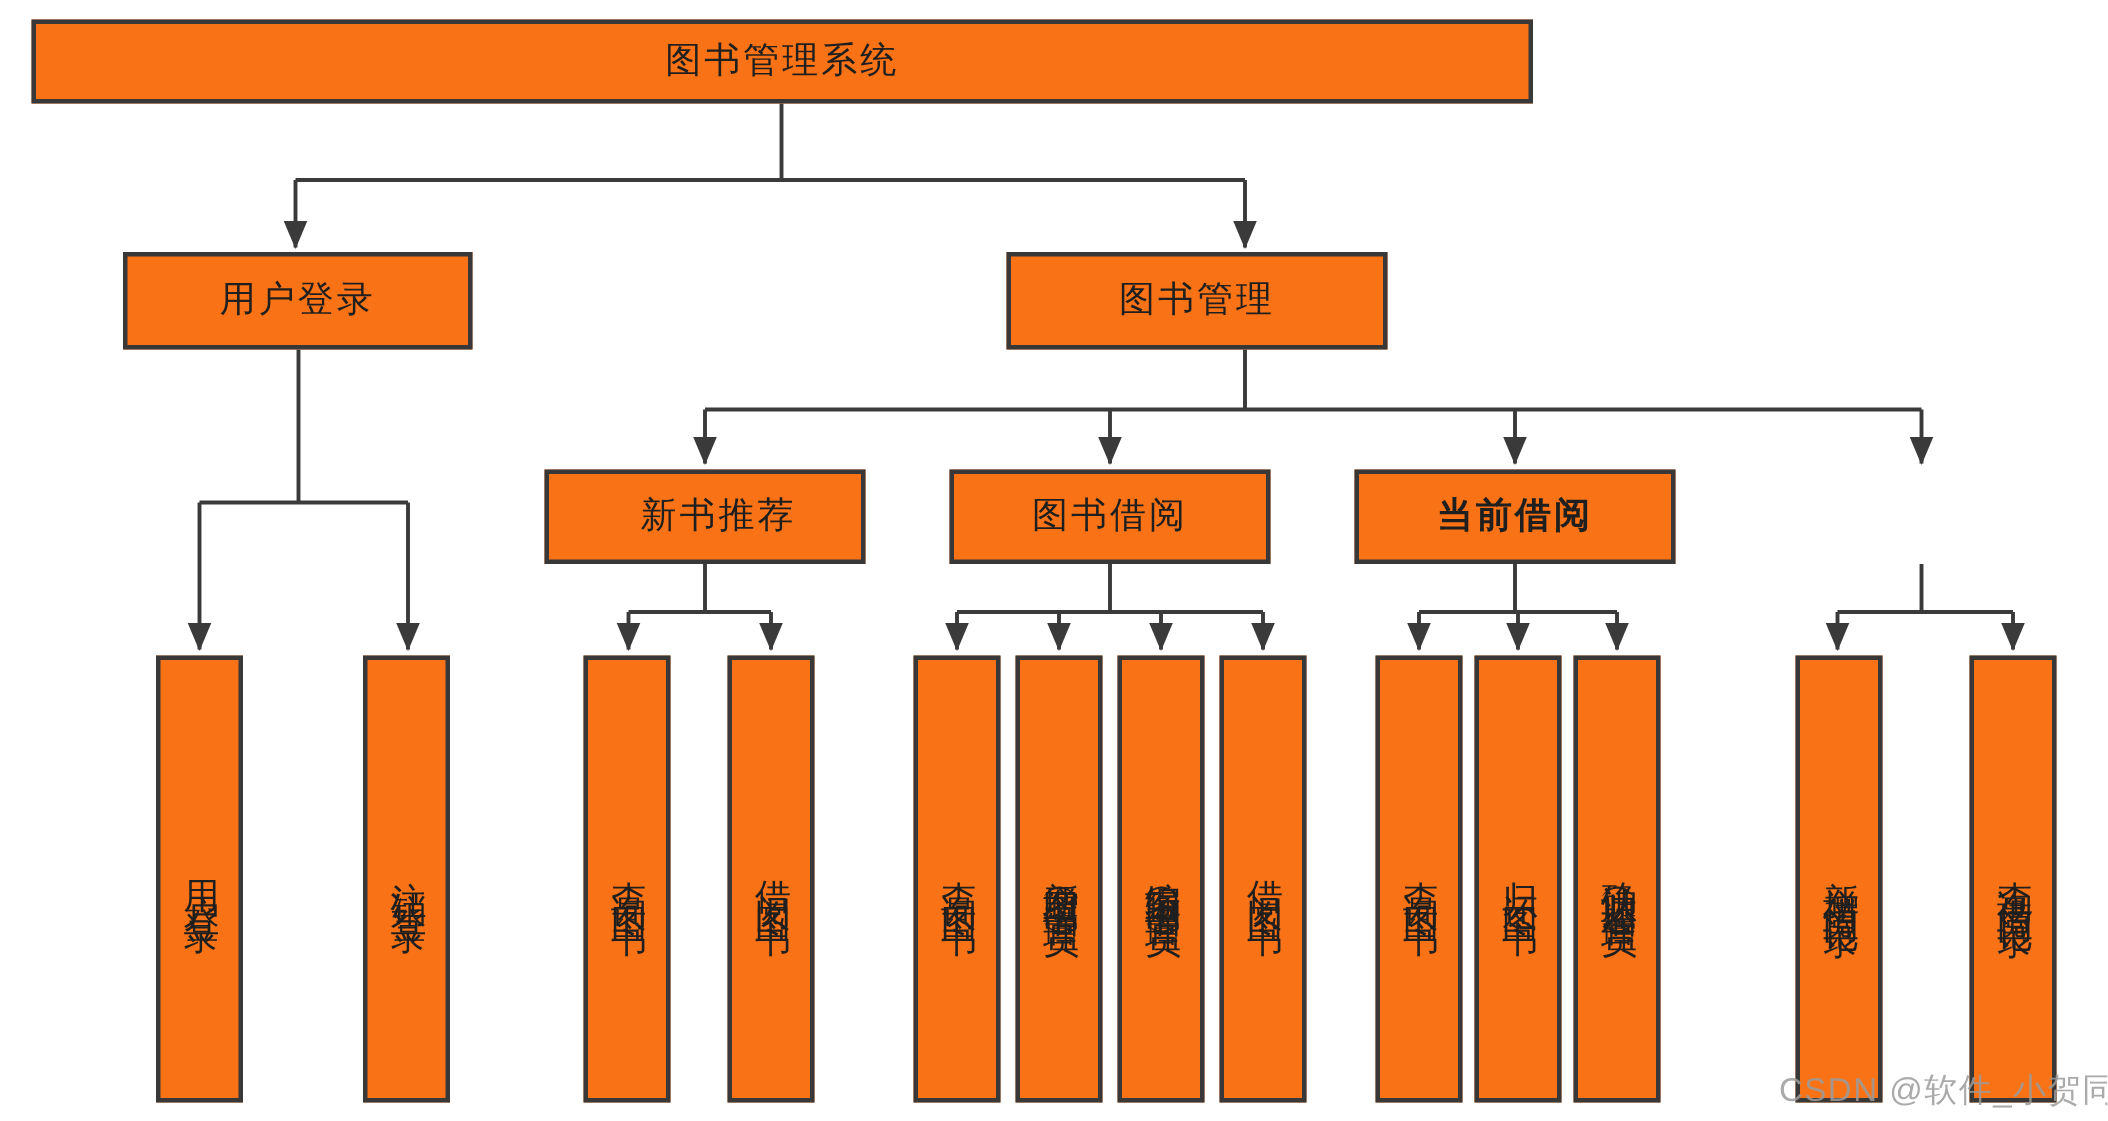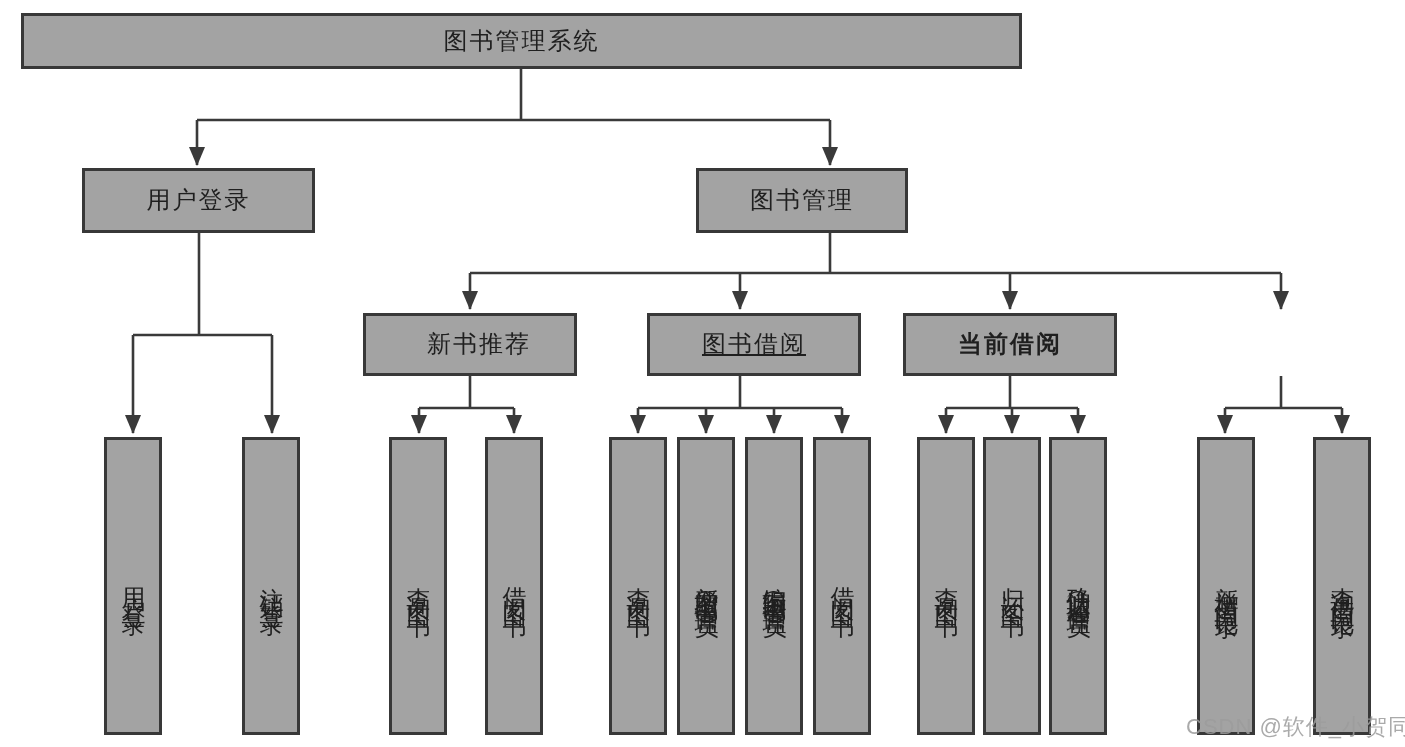--- a/index.html
+++ b/index.html
@@ -18,39 +18,39 @@
   .wires {
     position: absolute;
     left: 0;
     top: 0;
     pointer-events: none;
   }
   .box {
     position: absolute;
     box-sizing: border-box;
     border: 3px solid #383838;
-    background: #a3a3a3;
+    background: #f97316;
     display: flex;
     align-items: center;
     justify-content: center;
     color: #1f1f1f;
     font-size: 24px;
     letter-spacing: 2px;
     text-align: center;
     line-height: 1.2;
   }
   
   .box.root   { left: 21px;   top: 13px;  width: 1001px; height: 56px; }
   
   .box.lv2-a  { left: 82px;   top: 168px; width: 233px;  height: 65px; }
-  .box.lv2-b  { left: 696px;  top: 168px; width: 212px;  height: 65px; }
+  .box.lv2-b  { left: 671px;  top: 168px; width: 254px;  height: 65px; }
   
   .box.lv3    { top: 313px; width: 214px; height: 63px; }
   .box.g0     { left: 363px; padding-left: 18px; }
-  .box.g1     { left: 647px; text-decoration: underline; }
+  .box.g1     { left: 633px; }
   .box.g2     { left: 903px; font-weight: bold; }
   .box.g3     { left: 1174px; }
   
   .box.vbox {
     top: 437px;
     height: 298px;
     width: 58px;
     writing-mode: vertical-rl;
     text-orientation: mixed;
     letter-spacing: 9px;

